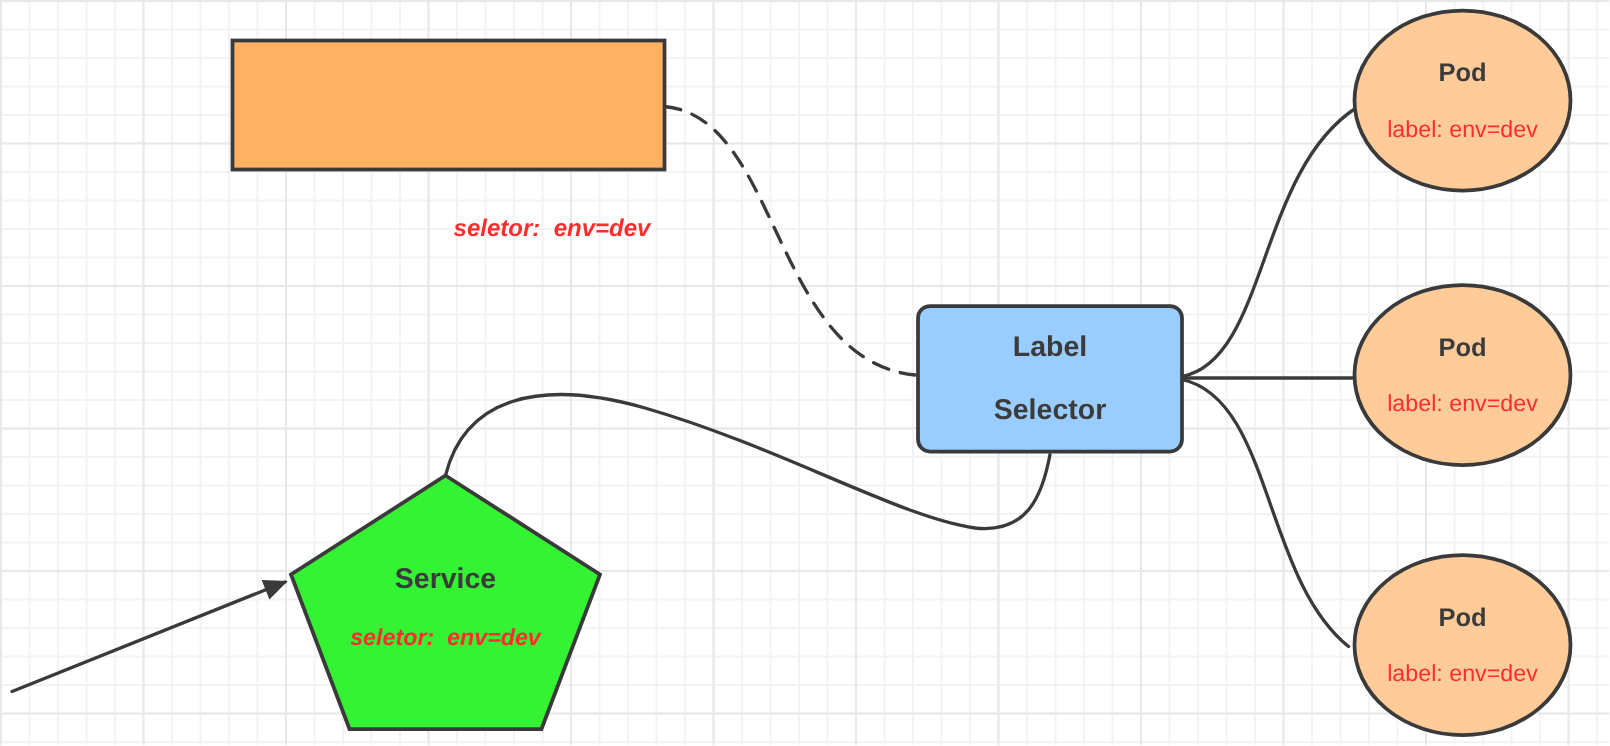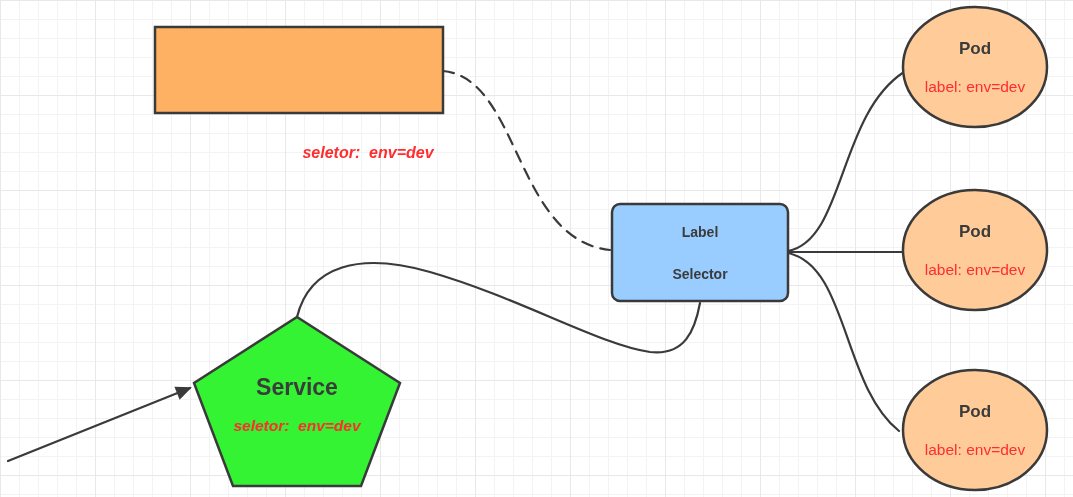--- a/index.html
+++ b/index.html
@@ -52,23 +52,23 @@
   .pod-sub {
     font-weight: normal;
     color: var(--red, #ff2d2d);
     font-size: 15.5px;
     line-height: 19px;
     white-space: pre;
   }
   .lbl-deployment { left: 155px; top: 27px; width: 288px; height: 86px; }
   .note-deployment { left: 268px; top: 141px; width: 200px; height: 22px; }
   .lbl-selector { left: 612px; top: 204px; width: 176px; height: 97px; gap: 22px; }
-  .lbl-selector .node-label { font-size: 14px; line-height: 20px; }
+  .lbl-selector .node-label { font-size: 19px; line-height: 20px; }
   .lbl-service { left: 197px; top: 367px; width: 200px; height: 76px; gap: 18px; }
-  .lbl-service .node-label { font-size: 23px; line-height: 22px; }
+  .lbl-service .node-label { font-size: 19px; line-height: 22px; }
   .lbl-service .red-note { font-size: 15.5px; }
   .lbl-pod { left: 903px; width: 144px; height: 66px; gap: 18px; }
   .lbl-pod-1 { top: 34px; }
   .lbl-pod-2 { top: 217px; }
   .lbl-pod-3 { top: 397px; }
 </style>
 </head>
 <body>
 
 <div class="canvas">

